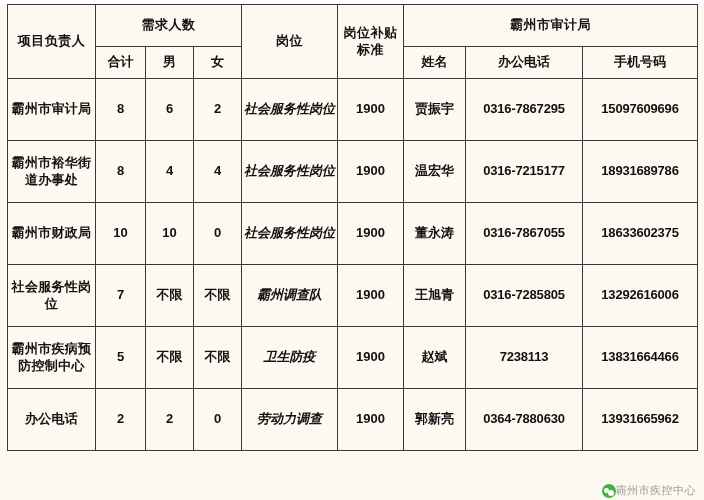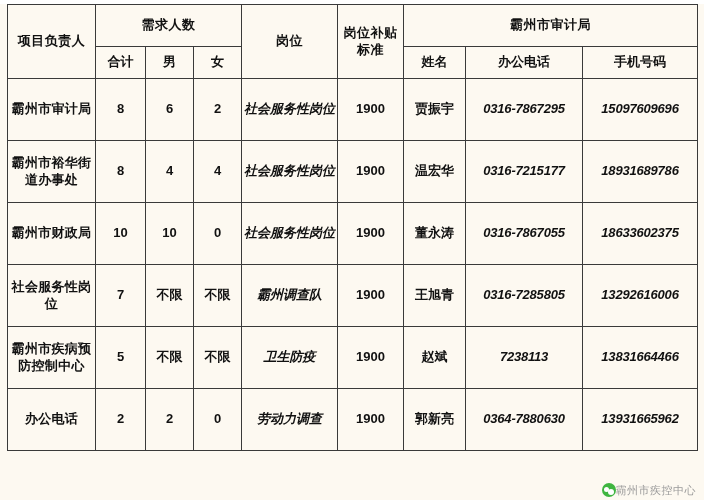--- a/index.html
+++ b/index.html
@@ -59,21 +59,20 @@
   }
   td.subsidy {
     font-size: 13.5px;
   }
   td.name {
     font-size: 13.5px;
   }
   td.phone, td.mobile {
     font-size: 13px;
     letter-spacing: -0.2px;
-    font-style: italic;
   }
   
   col.c-unit    { width: 88px; }
   col.c-total   { width: 50px; }
   col.c-male    { width: 48px; }
   col.c-female  { width: 48px; }
   col.c-post    { width: 96px; }
   col.c-subsidy { width: 66px; }
   col.c-name    { width: 62px; }
   col.c-office  { width: 117px; }
@@ -81,21 +80,21 @@
 
   tr.body-row { height: 62px; }
   tr.head-row-1 { height: 42px; }
   tr.head-row-2 { height: 32px; }
 
   .watermark {
     position: absolute;
     right: 8px;
     bottom: 6px;
     display: flex;
-    align-items: flex-start;
+    align-items: flex-end;
     font-size: 11px;
     color: #9a9a9a;
     font-weight: normal;
     letter-spacing: 0.5px;
   }
   .wm-logo {
     width: 14px;
     height: 14px;
     border-radius: 50%;
     background: #3fb540;

